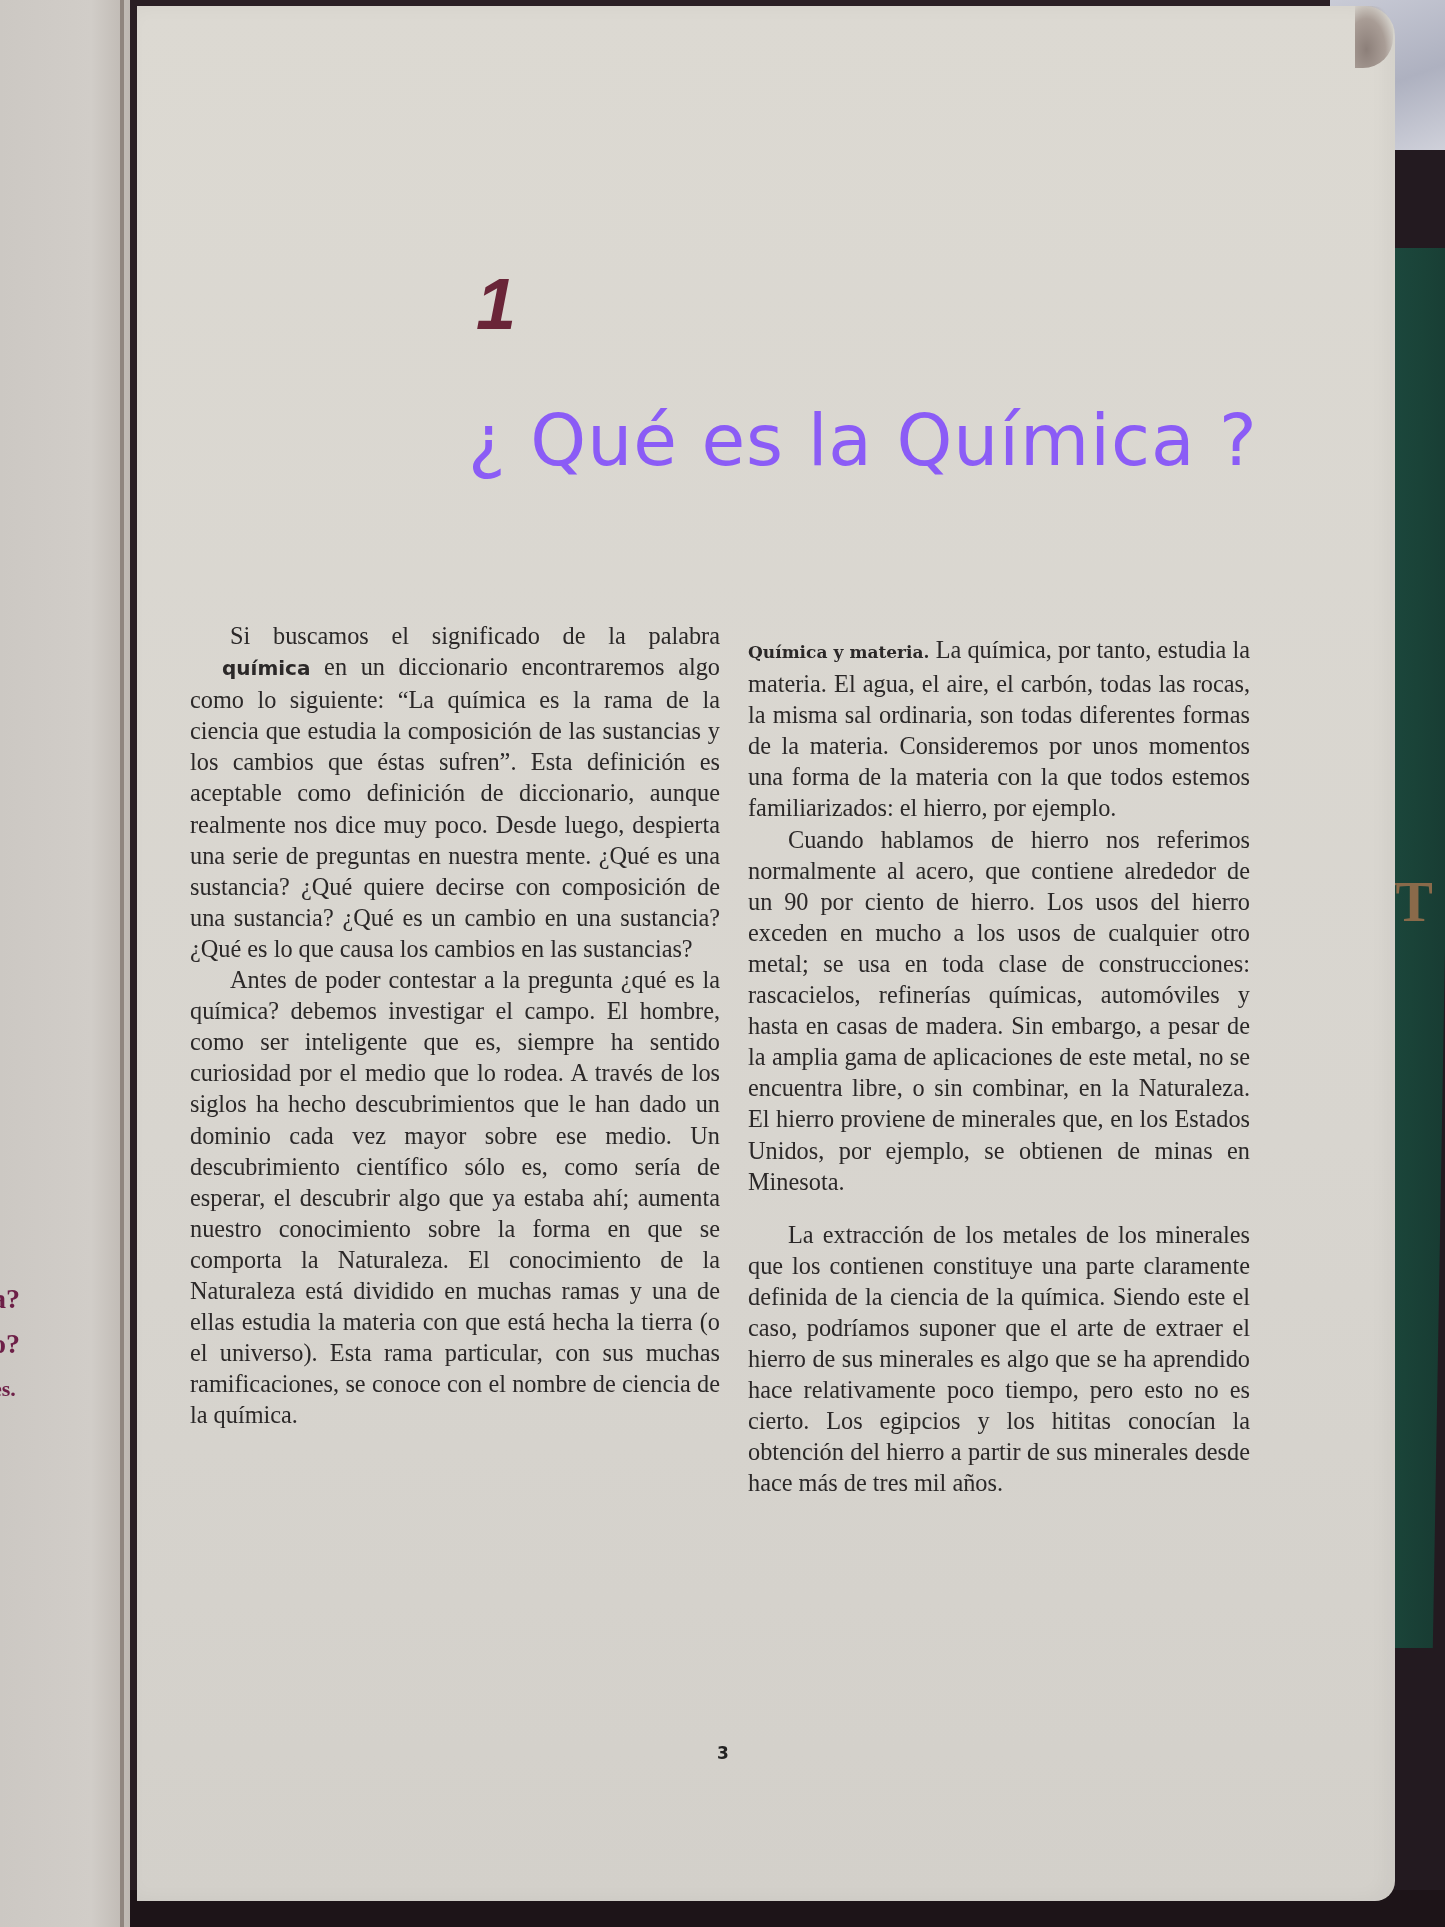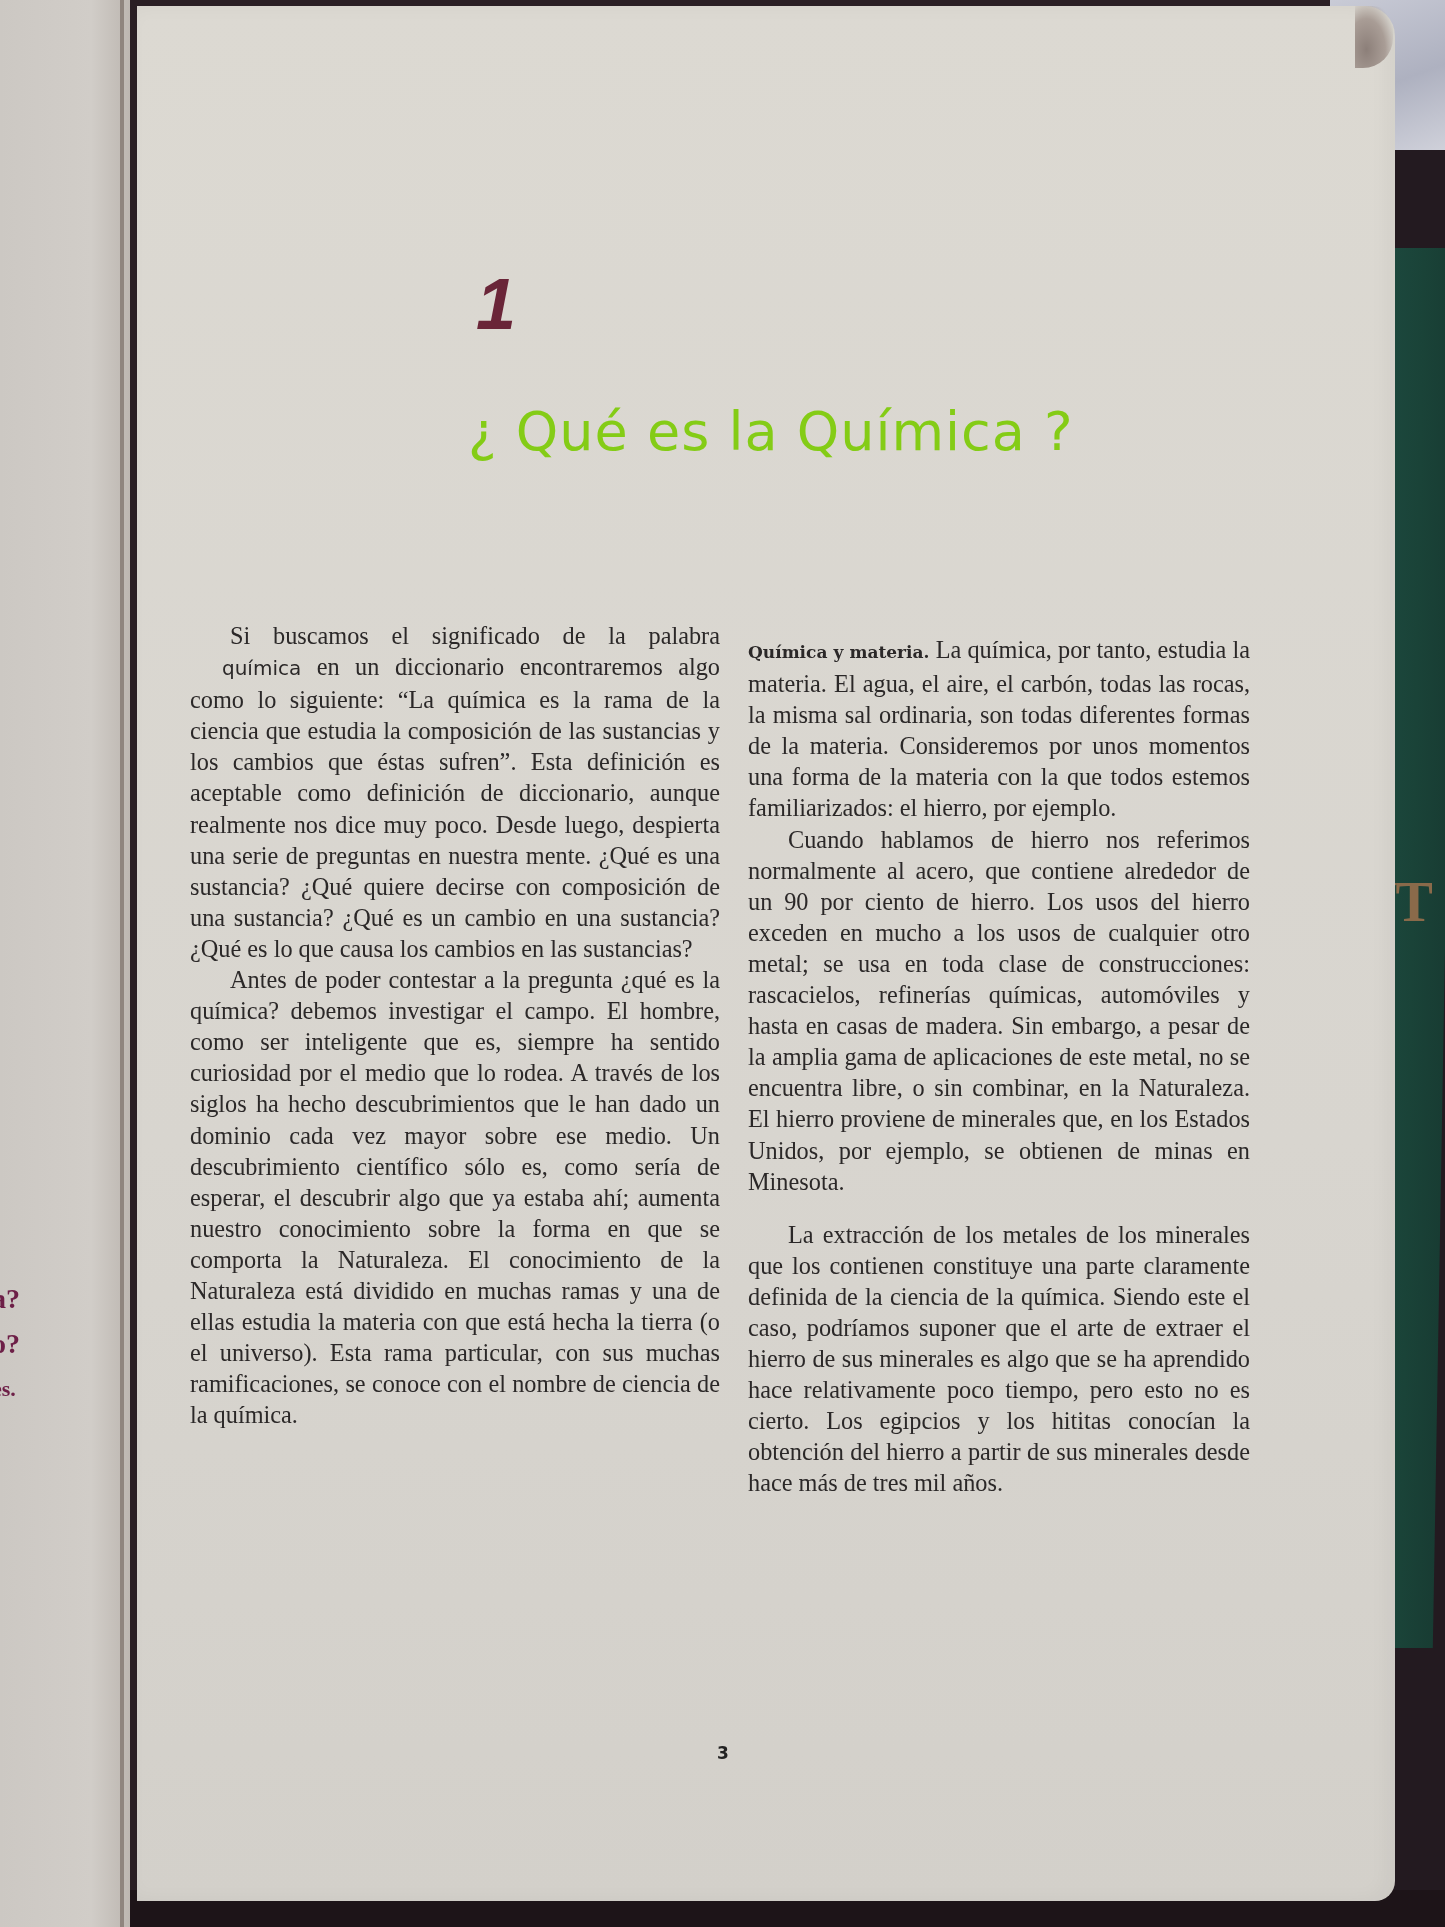--- a/index.html
+++ b/index.html
@@ -58,35 +58,35 @@
     border-radius: 0 20px 30px 0;
   }
   .chapter-number {
     position: absolute; left: 476px; top: 268px;
     font-family: "Liberation Sans", sans-serif; font-weight: bold; font-style: italic;
     font-size: 72px; color: #6a2538; line-height: 1;
   }
   .chapter-title {
     position: absolute; left: 468px; top: 405px;
     font-family: "DejaVu Sans", sans-serif; font-weight: normal;
-    font-size: 54px; color: #84cc16; letter-spacing: 1px; line-height: 1;
+    font-size: 71px; color: #8b5cf6; letter-spacing: 1px; line-height: 1;
   }
   .column {
     position: absolute; top: 620px;
     font-family: "Liberation Serif", serif;
     font-size: 24.3px; line-height: 31.1px; color: #2b2828;
     text-align: justify;
   }
   .col-left { left: 190px; width: 530px; }
   .col-right { left: 748px; width: 502px; top: 634px; }
   .column p { margin: 0; text-indent: 0; }
   .column p.indent { text-indent: 40px; }
   .column p.spaced { margin-top: 22px; }
   .column .term {
-    font-family: "DejaVu Sans", sans-serif; font-weight: normal; font-size: 20px; margin-left: 32px;
+    font-family: "DejaVu Sans", sans-serif; font-weight: bold; font-size: 20px; margin-left: 32px;
   }
   .column .run-in {
     font-family: "DejaVu Serif", serif; font-weight: bold; font-size: 17px;
   }
   .page-number {
     position: absolute; left: 717px; top: 1743px;
     font-family: "DejaVu Sans", sans-serif; font-weight: bold;
     font-size: 17px; color: #222;
   }
 </style>

